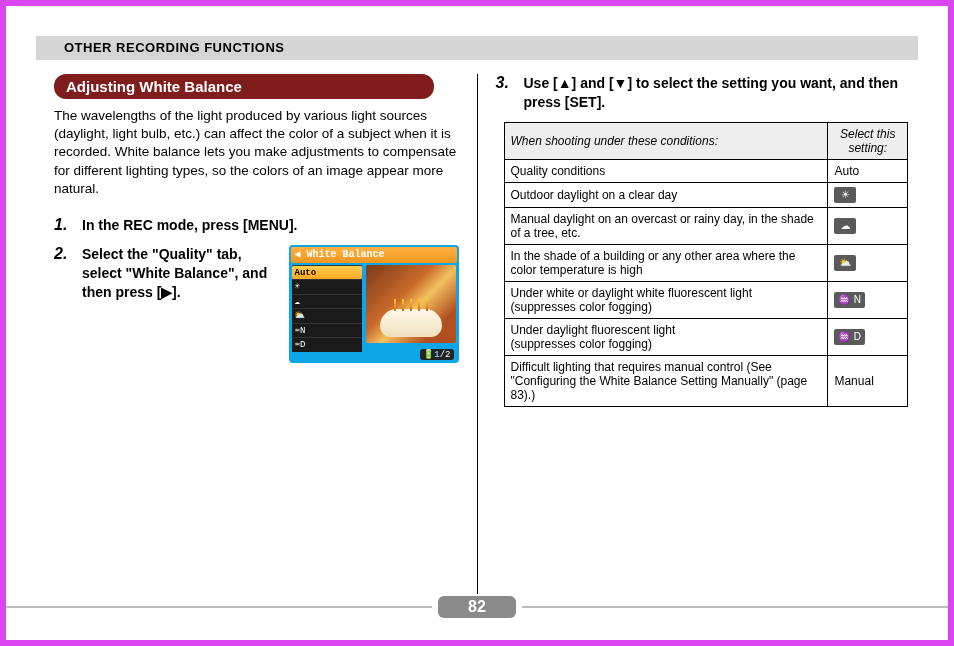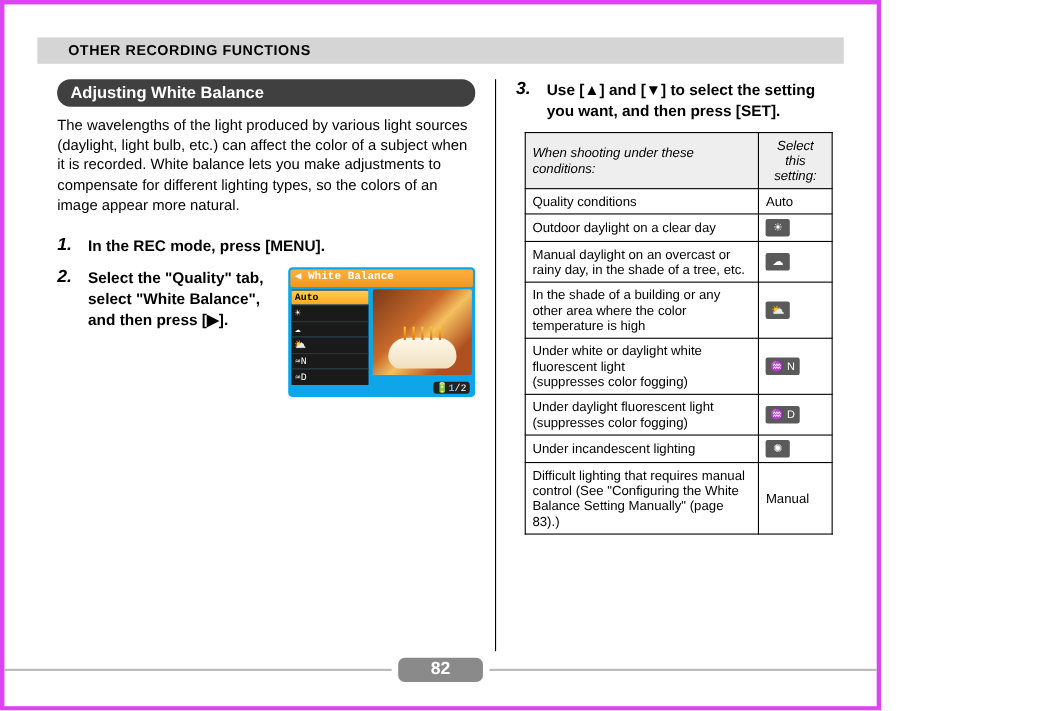--- a/index.html
+++ b/index.html
@@ -1,22 +1,22 @@
 <!DOCTYPE html>
 <html><head>
 <meta charset="utf-8">
 <style>
   * { box-sizing: border-box; margin: 0; padding: 0; }
   html, body { width: 954px; height: 646px; font-family: Arial, Helvetica, sans-serif; background: #fff; color: #000; }
-  .page { position: relative; width: 801px; height: 646px; border: 4px solid #d946ef; padding: 30px 30px 0 30px; }
+  .page { position: relative; width: 954px; height: 646px; border: 6px solid #d946ef; padding: 30px 30px 0 30px; }
   .header-bar { background: #d5d5d5; height: 24px; line-height: 24px; padding-left: 28px; font-weight: bold; font-size: 13px; letter-spacing: 0.5px; }
   .columns { display: flex; gap: 0; margin-top: 14px; height: 520px; }
   .col { flex: 1; padding: 0 18px; }
   .divider { width: 0; border-left: 1px solid #000; height: 100%; }
-  .section-pill { background: #404040; color: #fff; border-radius: 12px; padding: 4px 12px; font-weight: bold; font-size: 15px; width: 380px; max-width: 100%; margin-bottom: 8px; }
+  .section-pill { background: #7f1d1d; color: #fff; border-radius: 12px; padding: 4px 12px; font-weight: bold; font-size: 15px; width: 380px; max-width: 100%; margin-bottom: 8px; }
   .intro { font-size: 13.5px; line-height: 1.35; margin-bottom: 18px; }
   .step { display: flex; align-items: flex-start; gap: 8px; margin-bottom: 10px; }
   .step-num { font-weight: bold; font-style: italic; font-size: 16px; min-width: 20px; }
   .step-body { font-weight: bold; font-size: 14px; line-height: 1.35; }
   .step2-row { display: flex; gap: 12px; align-items: flex-start; }
   .step2-text { flex: 1; }
   .lcd { width: 170px; height: 118px; background: #0ea5e9; border-radius: 4px; position: relative; overflow: hidden; flex-shrink: 0; font-family: Liberation Mono, monospace; }
   .lcd-top { position: absolute; top: 2px; left: 2px; right: 2px; height: 16px; background: linear-gradient(#ffb040,#f09820); border-radius: 2px; color: #fff; font-size: 10px; line-height: 16px; padding-left: 4px; font-weight: bold; }
   .lcd-photo { position: absolute; top: 20px; right: 3px; width: 90px; height: 78px; background: linear-gradient(135deg,#7a3a1a 0%, #c96a2a 40%, #f4c060 55%, #b05020 80%); border-radius: 2px; overflow: hidden; }
   .cake { position: absolute; bottom: 6px; left: 14px; width: 62px; height: 28px; background: linear-gradient(#fff8e8,#f0e0c0); border-radius: 30px 30px 20px 20px; }
@@ -118,24 +118,20 @@
               <td style="white-space: pre-line;">Under white or daylight white fluorescent light
 (suppresses color fogging)</td>
               <td class="icon-cell"><span class="wb-icon">♒ N</span></td>
             </tr>
             <tr>
               <td style="white-space: pre-line;">Under daylight fluorescent light
 (suppresses color fogging)</td>
               <td class="icon-cell"><span class="wb-icon">♒ D</span></td>
             </tr>
             <tr>
-              <td style="white-space: pre-line;">Under incandescent lighting</td>
-              <td class="icon-cell"><span class="wb-icon">✺</span></td>
-            </tr>
-            <tr>
               <td style="white-space: pre-line;">Difficult lighting that requires manual control (See "Configuring the White Balance Setting Manually" (page 83).)</td>
               <td class="icon-cell">Manual</td>
             </tr>
           </tbody>
       </table>
     </div>
 
   </div>
 
   <div class="page-footer">

